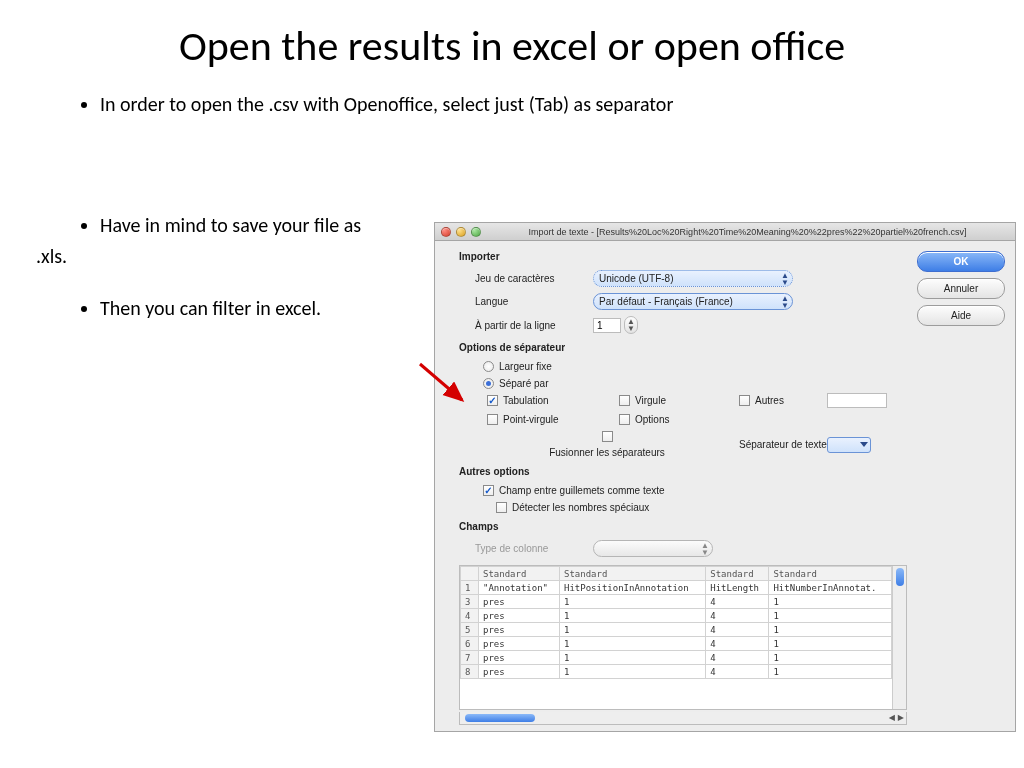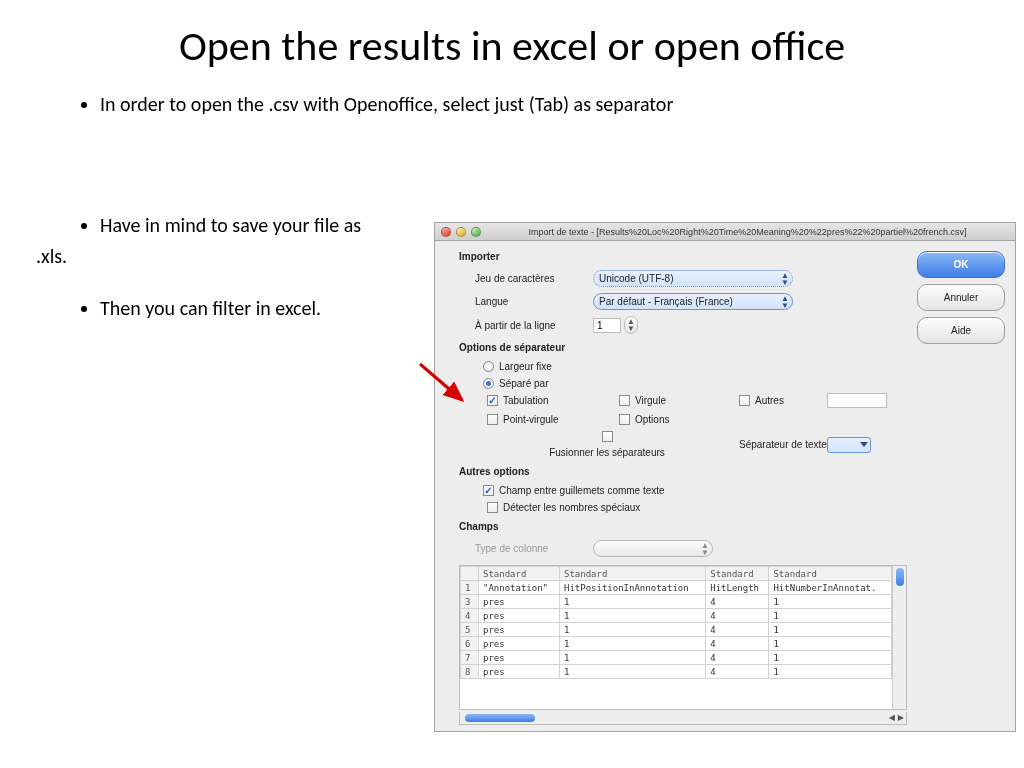--- a/index.html
+++ b/index.html
@@ -109,21 +109,21 @@
   }
   .txtbox { width: 60px; height: 15px; border: 1px solid #bcbcbc; background: #fff; }
   .tinysel {
     width: 44px; height: 16px; border: 1px solid #6a93d6;
     background: linear-gradient(#e9f1fe,#cfe2fb); border-radius: 3px;
     display: inline-flex; align-items: center; justify-content: flex-end; padding-right: 2px;
   }
   .tinysel .tri { width: 0; height: 0; border-left: 4px solid transparent; border-right: 4px solid transparent; border-top: 5px solid #2a4a8a; }
 
   .aqua-btn {
-    height: 27px; border-radius: 10px; border: 1px solid #9c9c9c;
+    height: 21px; border-radius: 10px; border: 1px solid #9c9c9c;
     background: linear-gradient(#fdfdfd,#e4e4e4);
     font-size: 10px; color: #222; cursor: default;
     box-shadow: inset 0 1px 0 #fff; text-align: center;
   }
   .aqua-btn.primary {
     border-color: #3f6ecf;
     background: linear-gradient(#8bb9f8,#3e7ee6);
     color: #fff; font-weight: bold;
   }
 
@@ -275,21 +275,21 @@
           </span>
       </div>
 
       <div class="section-h" style="margin-top:6px;">Autres options</div>
       <div class="row" style="margin-left:24px;">
         <span class="check">
             <span class="box">✓</span>
             <span>Champ entre guillemets comme texte</span>
           </span>
       </div>
-      <div class="row" style="margin-left:28px;">
+      <div class="row" style="margin-left:37px;">
         <span class="check">
             <span class="box"></span>
             <span>Détecter les nombres spéciaux</span>
           </span>
       </div>
 
       <div class="section-h" style="margin-top:4px;">Champs</div>
       <div class="row">
         <label class="lbl" style="color:#999;">Type de colonne</label>
         <div class="select gray">

